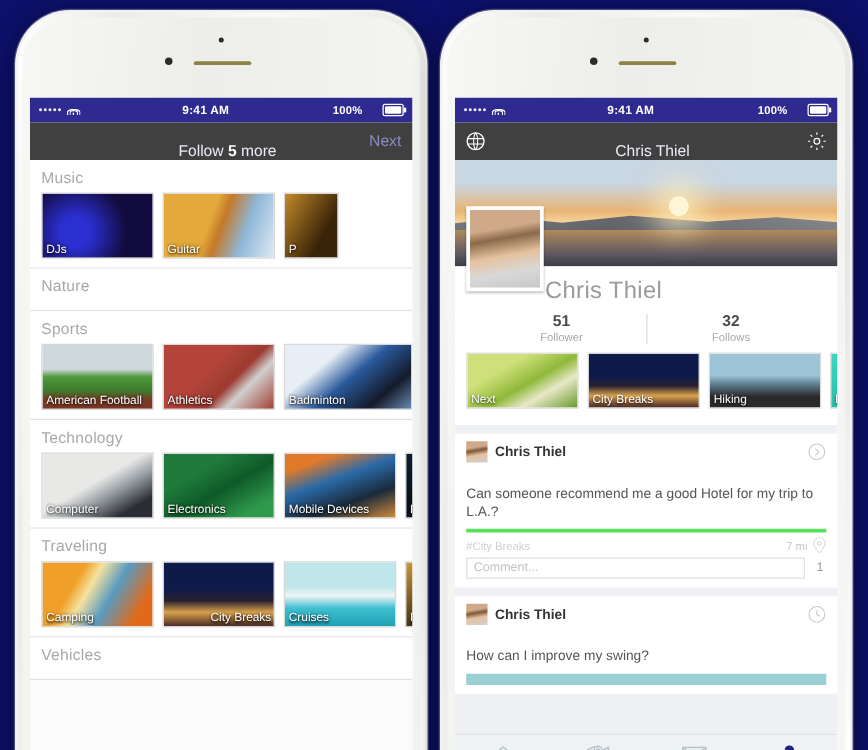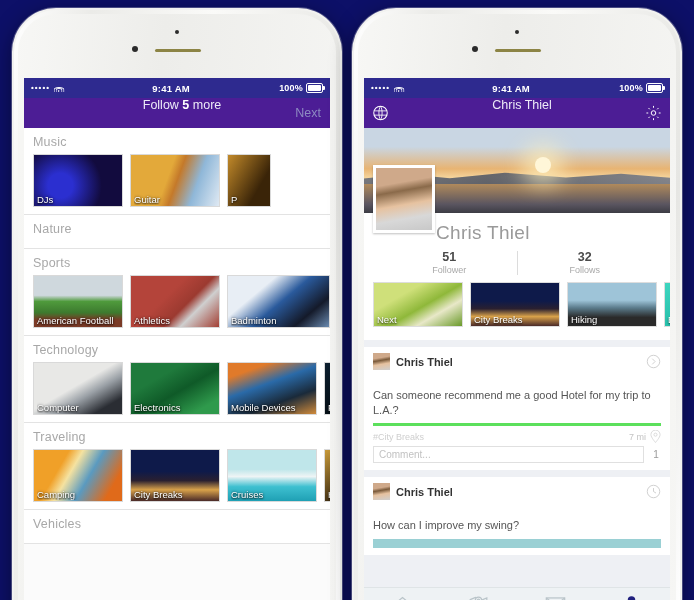--- a/index.html
+++ b/index.html
@@ -45,29 +45,29 @@
     padding:0 7px;font-size:9px;font-weight:bold;letter-spacing:.2px;
   }
   .sb-left{display:flex;align-items:center;gap:4px;}
   .dots{letter-spacing:1px;font-size:8px;line-height:1;}
   .wifi{display:inline-block;width:9px;height:8px;position:relative;}
   .wifi i{position:absolute;left:50%;bottom:0;transform:translateX(-50%);border-radius:50% 50% 0 0;border:1.2px solid #fff;border-bottom:none;display:block;}
   .wifi i:nth-child(1){width:9px;height:4.5px;}
   .wifi i:nth-child(2){width:5px;height:2.6px;}
   .wifi i:nth-child(3){width:1.6px;height:1.6px;background:#fff;border:none;border-radius:50%;}
   .sb-center{font-size:9.5px;font-weight:bold;}
-  .sb-right{display:flex;align-items:center;gap:3px;}
+  .sb-right{display:flex;align-items:center;gap:16px;}
   .batt{width:15px;height:7.5px;border:1px solid #fff;border-radius:2px;position:relative;}
   .batt:after{content:"";position:absolute;right:-2.6px;top:2px;width:1.6px;height:3.5px;background:#fff;border-radius:0 1px 1px 0;}
   .batt i{position:absolute;inset:1px;background:#fff;border-radius:1px;display:block;}
 
   
   .navbar{
-    height:30px;background:#4c1d95;color:#fff;position:relative;
-    display:flex;align-items:flex-start;justify-content:center;padding-left:10px;
+    height:30px;background:#404040;color:#fff;position:relative;
+    display:flex;align-items:flex-end;justify-content:center;padding-left:10px;
   }
   .nav-title{font-size:12.5px;color:#eceaf7;font-weight:400;}
   .nav-title b{font-weight:bold;color:#fff;}
   .nav-right{position:absolute;right:9px;top:50%;transform:translateY(-50%);font-size:12.5px;color:#8d8ac2;}
   .nav-left-ico{position:absolute;left:8px;top:50%;transform:translateY(-50%);}
   .nav-right-ico{position:absolute;right:8px;top:50%;transform:translateY(-50%);}
 
   
   .catlist{position:absolute;top:50px;left:0;right:0;bottom:0;background:#fbfbfb;overflow:hidden;}
   .catsec{background:#fff;border-bottom:1px solid #e3e3e3;padding:5px 0 7px 0;}
@@ -98,21 +98,21 @@
   .img-hiking-n{background:linear-gradient(180deg,#1c3d6e 0 50%,#0d2240 70%,#2a4a2a);}
   .img-afoot{background:linear-gradient(180deg,#cfd8dd 0 38%,#4f9a3c 50%,#3d7a2e 72%,#7a3a26 86%);}
   .img-athl{background:linear-gradient(135deg,#b4443a 0 40%,#9c3a30 60%,#cfcfcf 72%,#a33f34);}
   .img-badm{background:linear-gradient(140deg,#e8eef5 0 30%,#2a5a9c 52%,#141a2a 78%,#6a8ab0);padding-left:13px;}
   .img-base{background:linear-gradient(140deg,#8a6a3a,#2a1a10 75%);}
   .img-comp{background:linear-gradient(150deg,#e8e8e6 0 46%,#9aa0a6 62%,#2a2d33 84%);}
   .img-elec{background:linear-gradient(150deg,#1f7a3c 0 30%,#0f5a28 55%,#2f9a4c 85%);}
   .img-mob{background:linear-gradient(160deg,#e07a2a 0 18%,#2a6aa8 42%,#1a2a3a 70%,#d08a3a);}
   .img-prog{background:linear-gradient(160deg,#0d2030,#061018 70%);}
   .img-camp{background:linear-gradient(120deg,#f0a028 0 30%,#f5e2a0 42%,#5a9ac0 60%,#e06a1a 85%);}
-  .img-city{background:linear-gradient(180deg,#0e1a4a 0 42%,#2a2030 60%,#d9a24a 78%,#4a2a28);}
+  .img-city{background:linear-gradient(180deg,#0e1a4a 0 42%,#2a2030 60%,#d9a24a 78%,#4a2a28);text-align:right;}
   .img-cruise{background:linear-gradient(180deg,#bfe6ea 0 38%,#eef4f5 52%,#3ec0d0 72%,#1fa0b4);}
   .img-hotels{background:linear-gradient(150deg,#c89a3a,#3a2a12 75%);}
 
   
   .profile{position:absolute;top:50px;left:0;right:0;bottom:0;background:#eef0f4;overflow:hidden;}
   .cover{height:85px;background:linear-gradient(180deg,#c9d6e3 0 22%,#e8b473 48%,#f5d39a 58%,#9a8470 74%,#4a4a50 100%);position:relative;}
   .cover:after{content:"";position:absolute;left:56%;top:34%;width:16px;height:16px;border-radius:50%;background:#fff6d8;box-shadow:0 0 22px 12px rgba(255,240,190,.75);}
   .cover .mnt{position:absolute;left:0;right:0;bottom:34%;height:14px;background:linear-gradient(90deg,#6a6f7a,#555a66 40%,#777c88);clip-path:polygon(0 60%,14% 28%,28% 58%,46% 18%,66% 52%,84% 26%,100% 55%,100% 100%,0 100%);opacity:.9;}
   .cover .sea{position:absolute;left:0;right:0;bottom:0;height:34%;background:linear-gradient(180deg,#b08a5c,#5a5560 70%,#3c3c44);}
 

